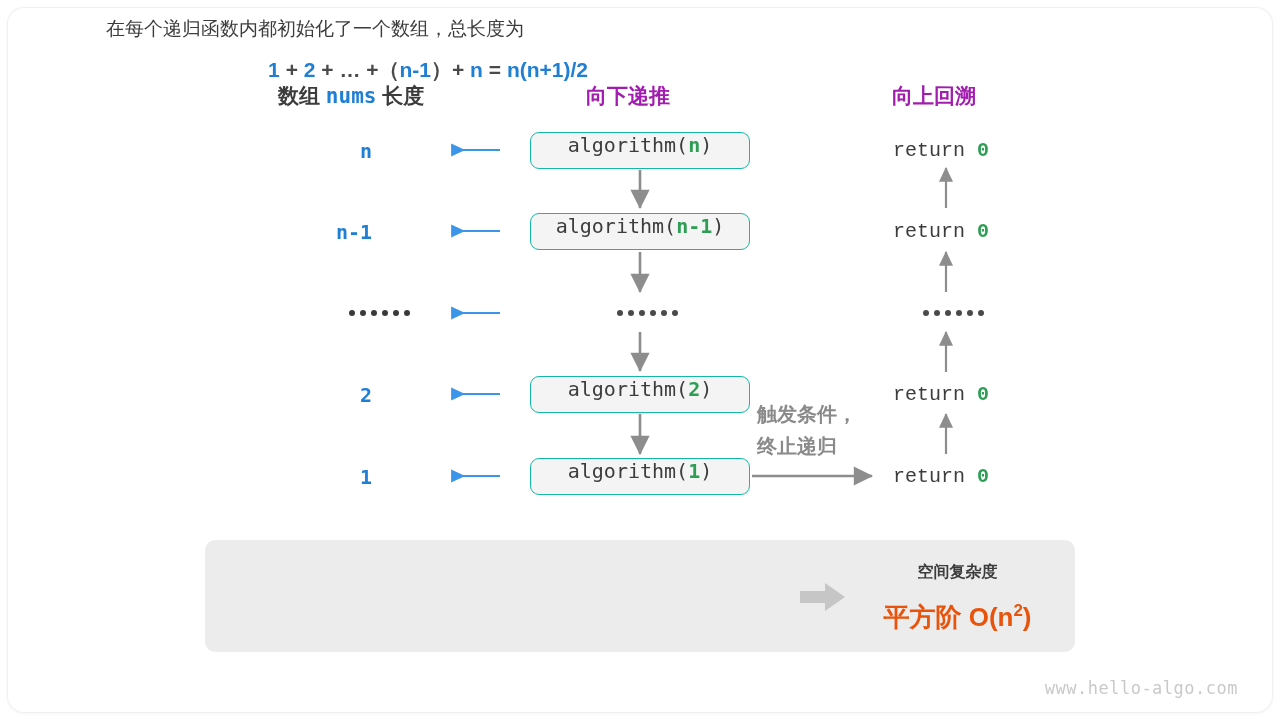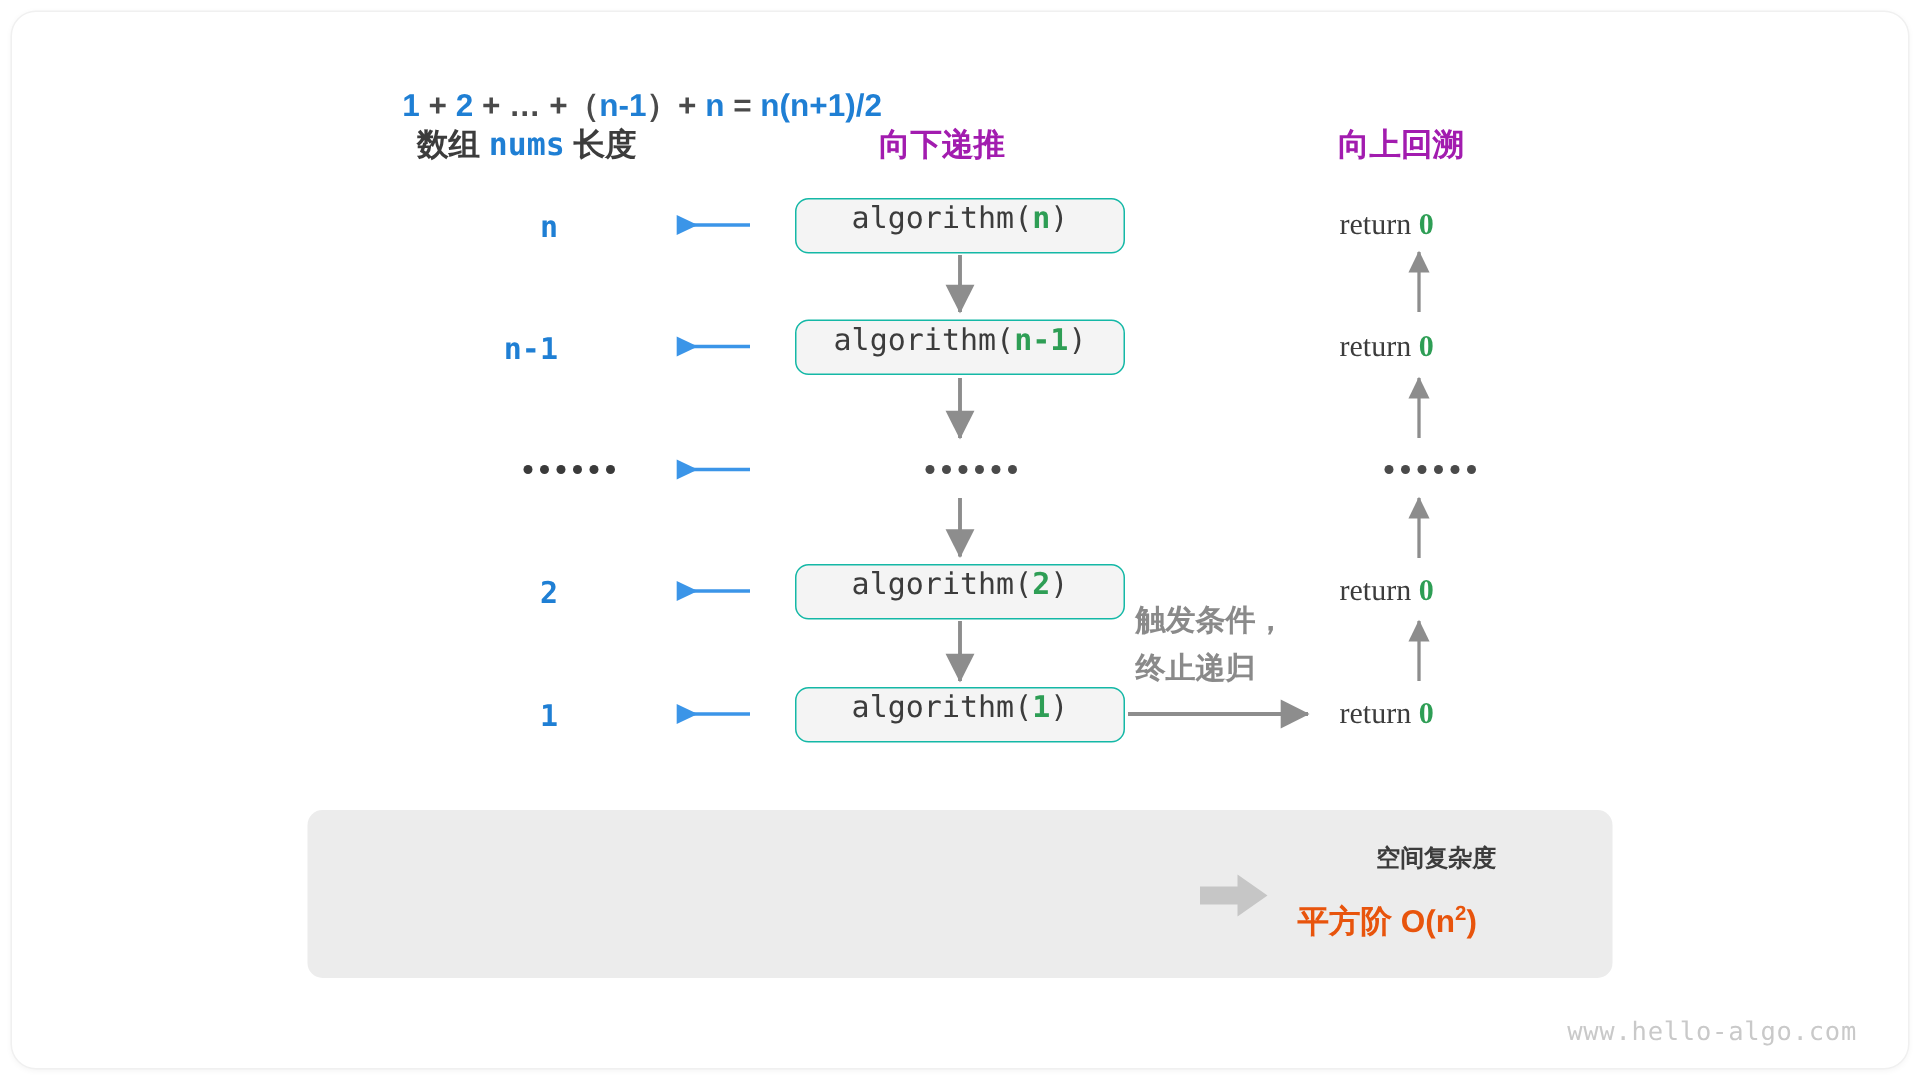--- a/index.html
+++ b/index.html
@@ -88,21 +88,21 @@
     font-size: 20px;
     color: #3c3c3c;
     white-space: nowrap;
     box-sizing: border-box;
   }
   .algo-box b { font-weight: bold; }
 
   
   .ret {
     position: absolute;
-    font-family: Liberation Serif, serif;
+    font-family: Liberation Mono, monospace;
     font-size: 20px;
     color: #3c3c3c;
     white-space: nowrap;
   }
   .ret b { font-weight: bold; }
 
   
   .annot {
     position: absolute;
     font-weight: bold;
@@ -156,22 +156,22 @@
     text-align: center;
     font-size: 16px;
     font-weight: bold;
     color: #3c3c3c;
     white-space: nowrap;
   }
   #complex-value {
     position: absolute;
     left: 865px; top: 600px;
     width: 185px;
-    text-align: left;
-    font-size: 21px;
+    text-align: center;
+    font-size: 26px;
     font-weight: bold;
     color: #e8540c;
     white-space: nowrap;
   }
   #complex-value sup { font-size: 0.65em; }
 
   #watermark {
     position: absolute;
     right: 42px; bottom: 22px;
     font-family: "DejaVu Sans Mono", "Liberation Mono", monospace;
@@ -310,20 +310,21 @@
     <span>return </span><b class="green">0</b>
   </div>
 
   <div class="annot" style="left:757px; top:398px;">
     <div>触发条件，</div>
     <div>终止递归</div>
   </div>
 
   <div id="summary"></div>
 
+  <div id="summary-text">在每个递归函数内都初始化了一个数组，总长度为</div>
 
   <div id="summary-formula">
     <span class="bl">1</span>
     <span class="op">+</span>
     <span class="bl">2</span>
     <span class="op">+</span>
     <span class="op">…</span>
     <span class="op">+</span><span class="op">（</span><span class="bl">n-1</span><span class="op">）</span><span class="op">+</span>
     <span class="bl">n</span>
     <span class="op">=</span>

